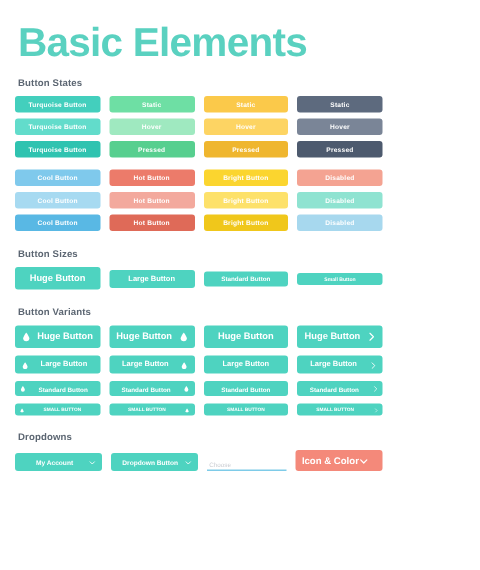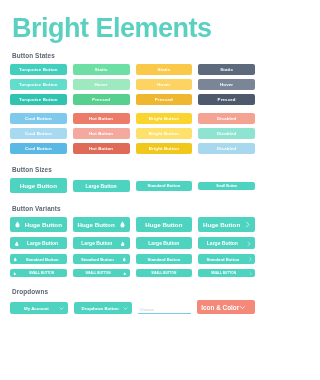--- a/index.html
+++ b/index.html
@@ -104,21 +104,21 @@
     font-size:6.4px;font-weight:bold;
     display:flex;align-items:center;padding:0 4px;box-sizing:border-box;
     white-space:nowrap;
   }
 </style>
 </head>
 <body>
 
 <div class="page">
 
-  <div class="title">Bright Elements</div>
+  <div class="title">Basic Elements</div>
 
   <div class="sec">
     <div class="section-head">Button States</div>
     <div class="grid" id="states-block-one">
         <div class="row">
           <div class="col">
             <button class="btn" style="background: rgb(67, 207, 189);">Turquoise Button</button>
           </div>
           <div class="col">
             <button class="btn" style="background: rgb(110, 223, 164);">Static</button>

